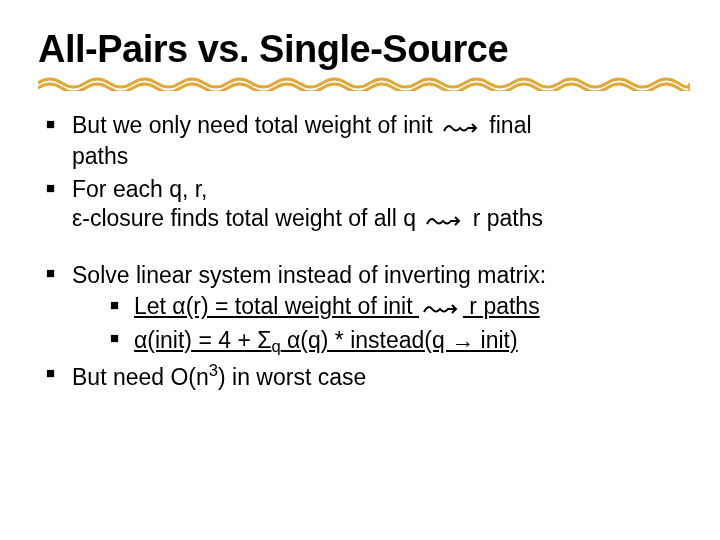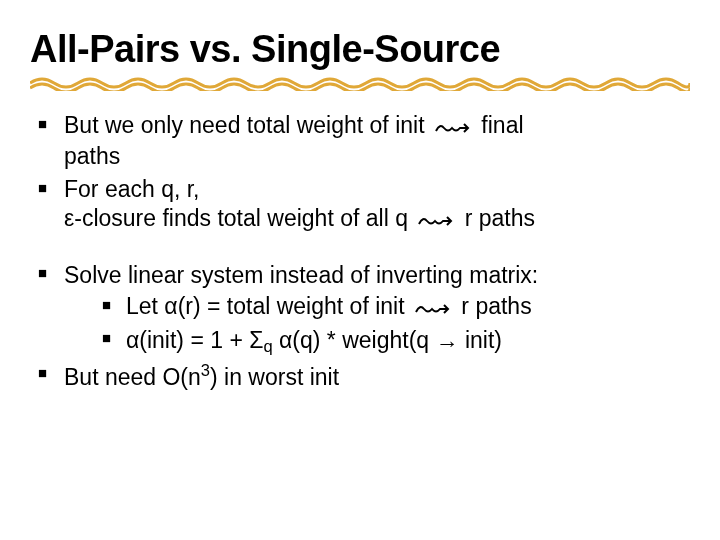--- a/index.html
+++ b/index.html
@@ -9,21 +9,21 @@
     height: 540px;
     background: #fff;
     font-family: Arial, Helvetica, sans-serif;
     color: #000;
     overflow: hidden;
   }
   .slide {
     box-sizing: border-box;
     width: 720px;
     height: 540px;
-    padding: 28px 30px 20px 30px;
+    padding: 28px 30px 20px 38px;
     position: relative;
   }
   .title-block {
     position: relative;
     margin-bottom: 36px;
   }
   .title {
     font-family: "Arial Black", Arial, sans-serif;
     font-weight: 900;
     font-size: 38px;
@@ -63,20 +63,21 @@
   ul.inner {
     margin-left: 36px;
     margin-top: 2px;
   }
   ul.inner > li {
     position: relative;
     padding-left: 26px;
     font-size: 23px;
     line-height: 1.28;
     margin-bottom: 2px;
+    text-decoration: underline;
   }
   ul.inner > li::before {
     content: "■";
     position: absolute;
     left: 2px;
     top: 0.18em;
     font-size: 15px;
     color: #000;
   }
   .group-gap { height: 22px; }
@@ -123,22 +124,22 @@
   <ul class="outer">
     <li>
       <span>Solve linear system instead of inverting matrix:</span>
       <ul class="inner">
         <li>
           <span>Let α(r) = total weight of init </span><span class="leadsto"><svg width="36" height="14" viewBox="0 0 36 14">
                 <path d="M1,10 Q5,2 9,7 T17,7 Q21,12 25,7 L33,7 M29,3 L33,7 L29,11" fill="none" stroke="#000" stroke-width="2"></path>
               </svg></span><span> r  paths</span>
         </li>
         <li>
-          <span>α(init) = 1 + Σ</span><sub>q</sub><span> α(q) * weight(q → init)</span>
+          <span>α(init) = 4 + Σ</span><sub>q</sub><span> α(q) * instead(q → init)</span>
         </li>
       </ul>
     </li>
     <li>
-      <span>But need O(n</span><sup>3</sup><span>) in worst init</span>
+      <span>But need O(n</span><sup>3</sup><span>) in worst case</span>
     </li>
   </ul>
 
 </div>
 
 </body></html>

